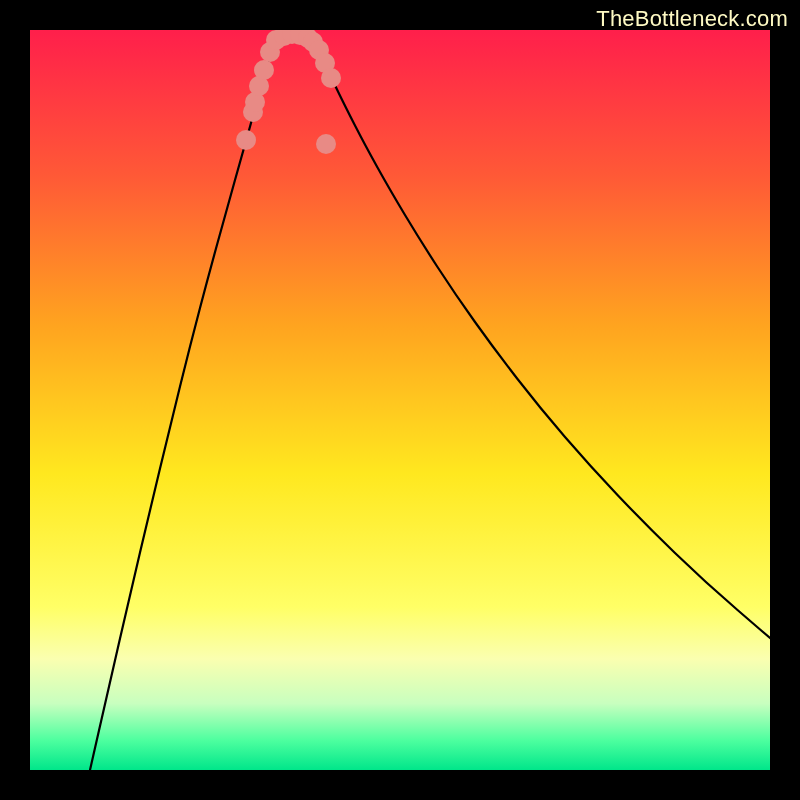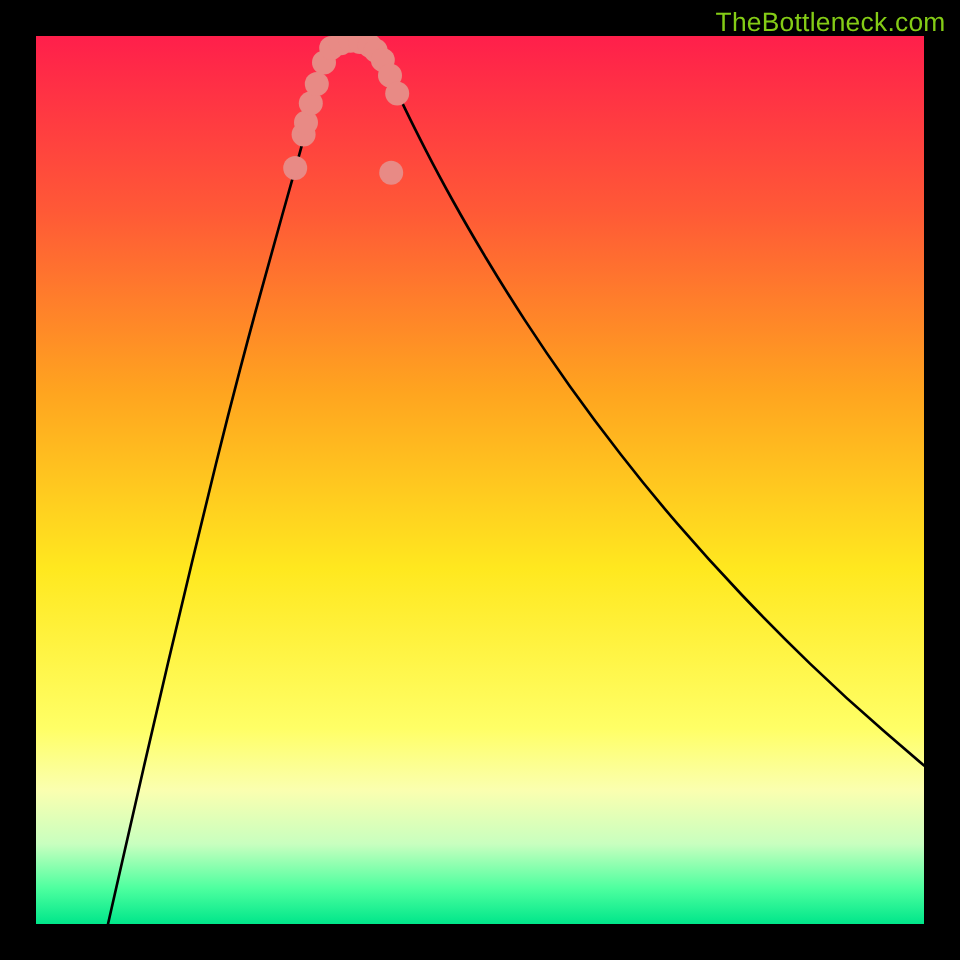--- a/index.html
+++ b/index.html
@@ -21,21 +21,21 @@
     left: 30px;
     top: 30px;
     width: 740px;
     height: 740px;
     overflow: hidden;
   }
   .watermark {
     position: absolute;
     top: 6px;
     right: 12px;
-    color: #84cc16;
+    color: #fef9c3;
     font-size: 22px;
     font-weight: 500;
     letter-spacing: 0.2px;
     user-select: none;
   }
   svg { display: block; }
 </style>
 </head>
 <body>
 

